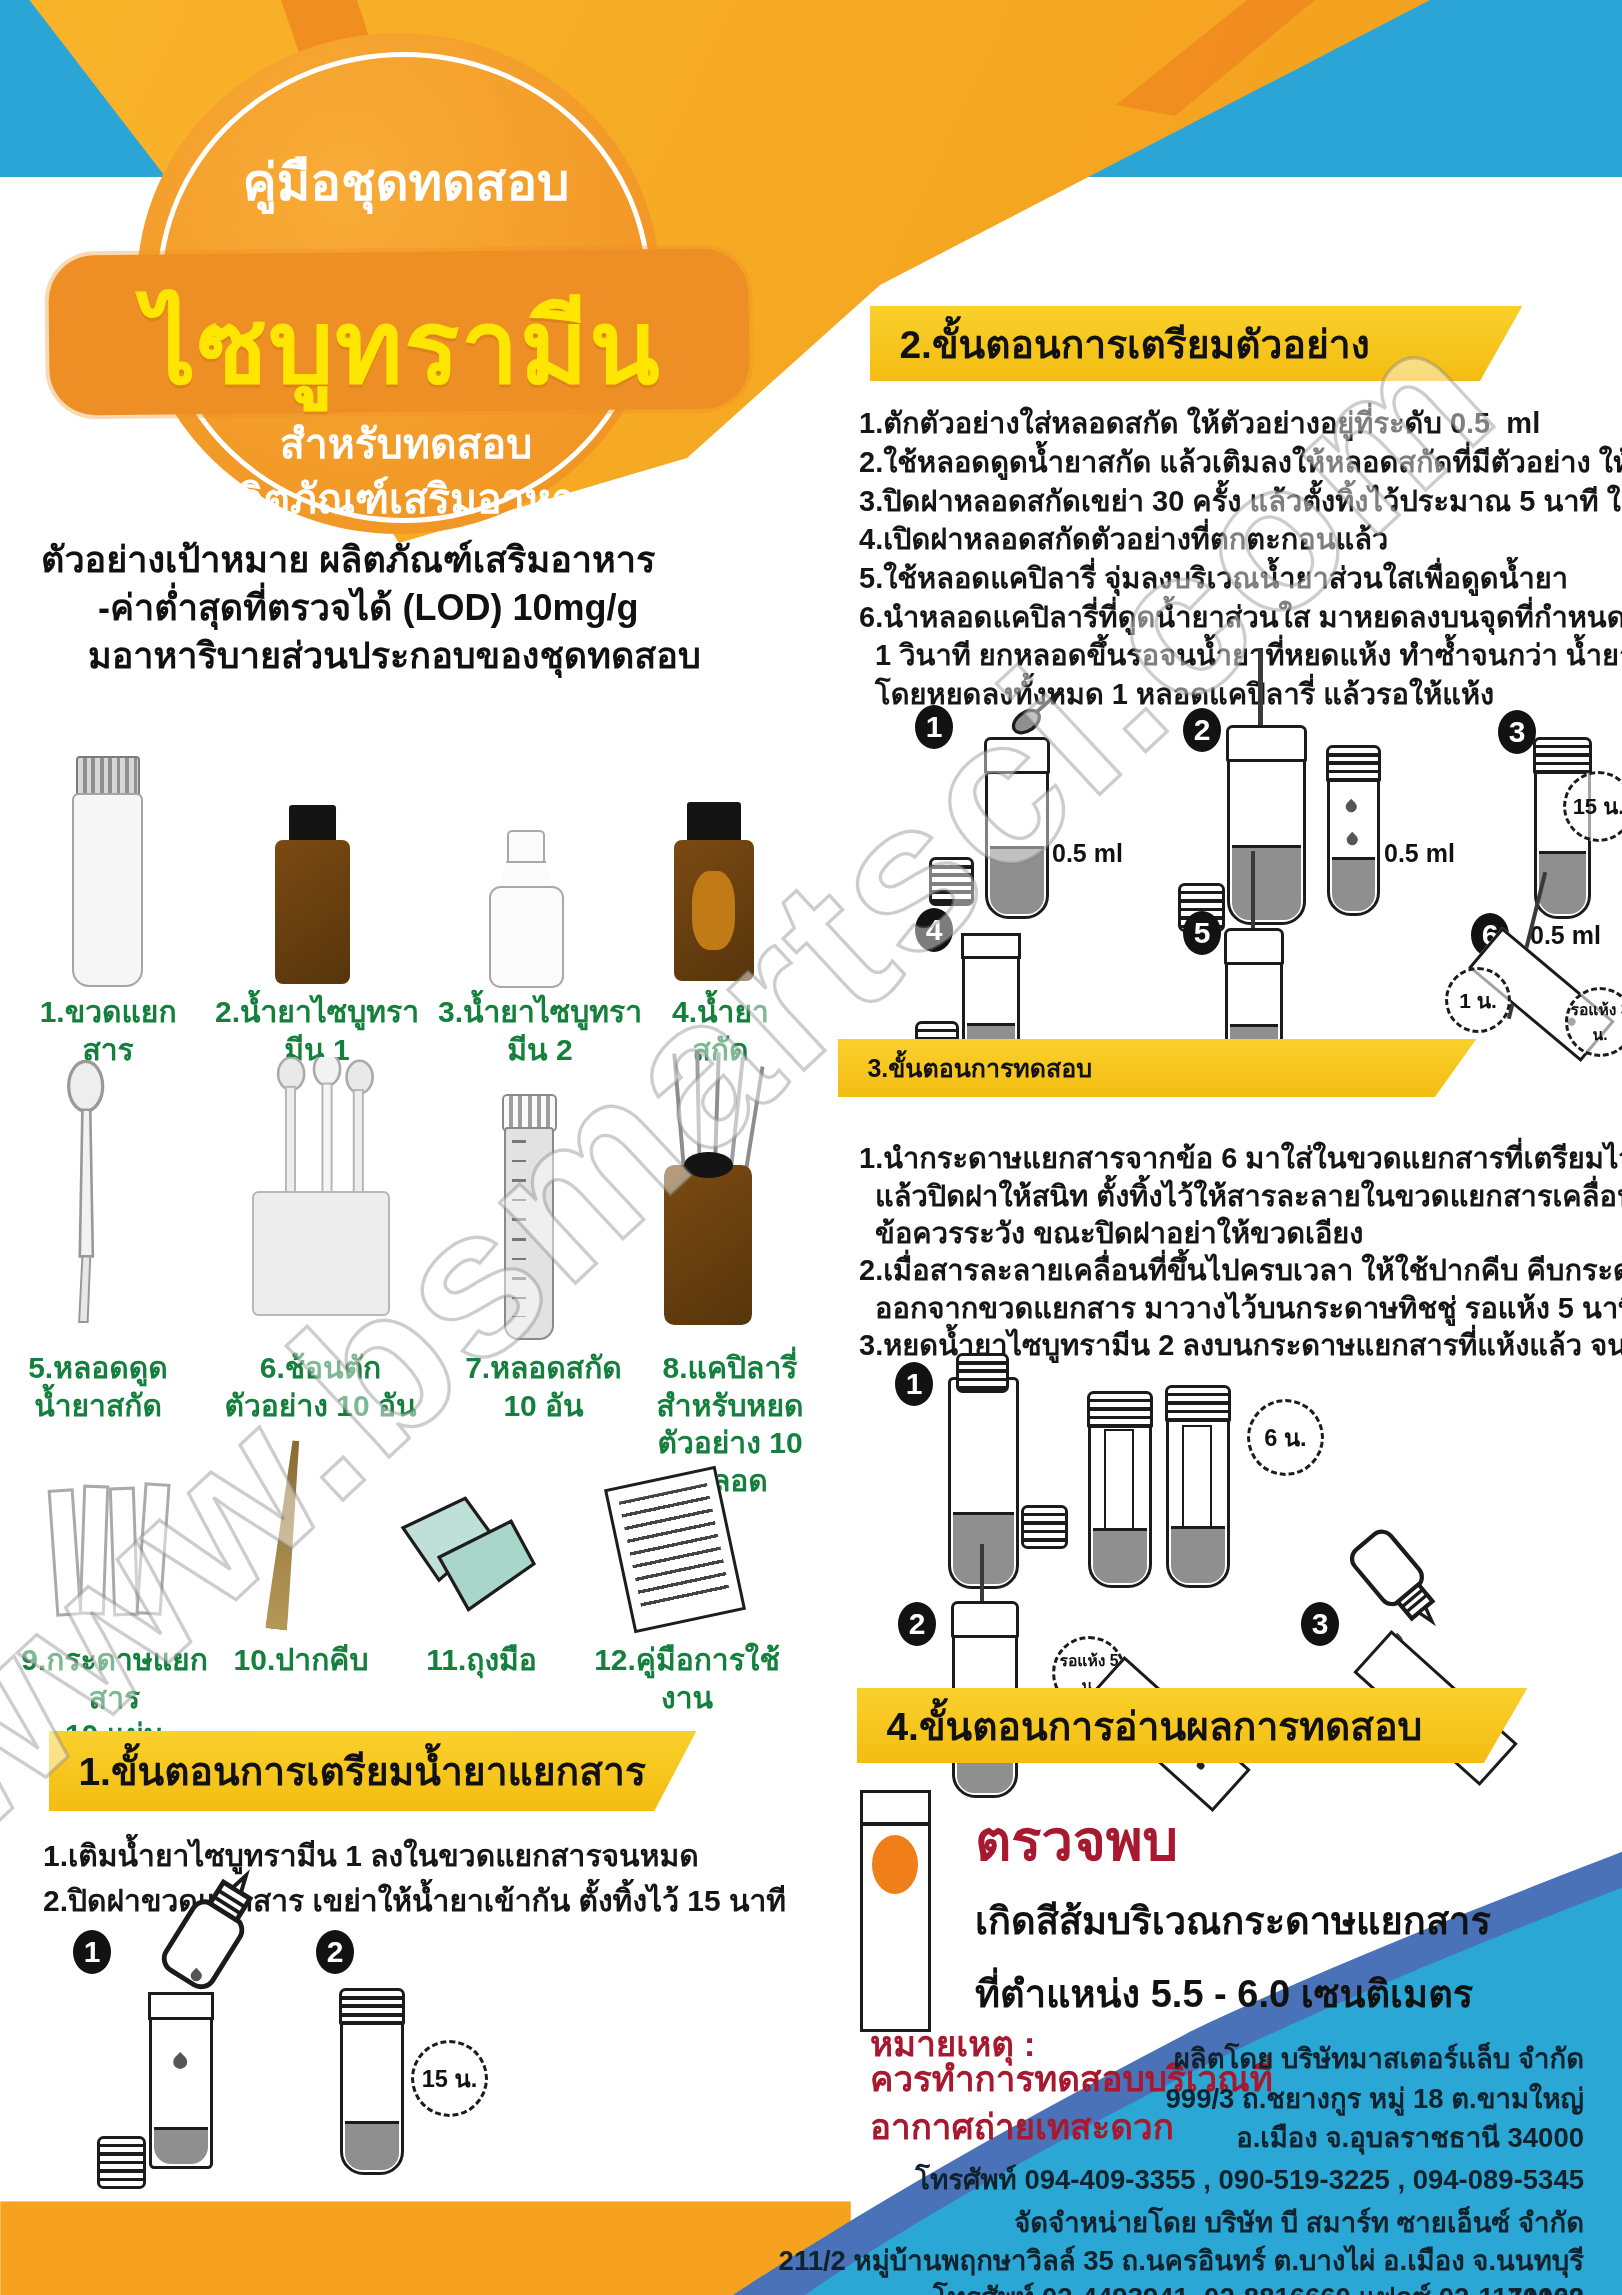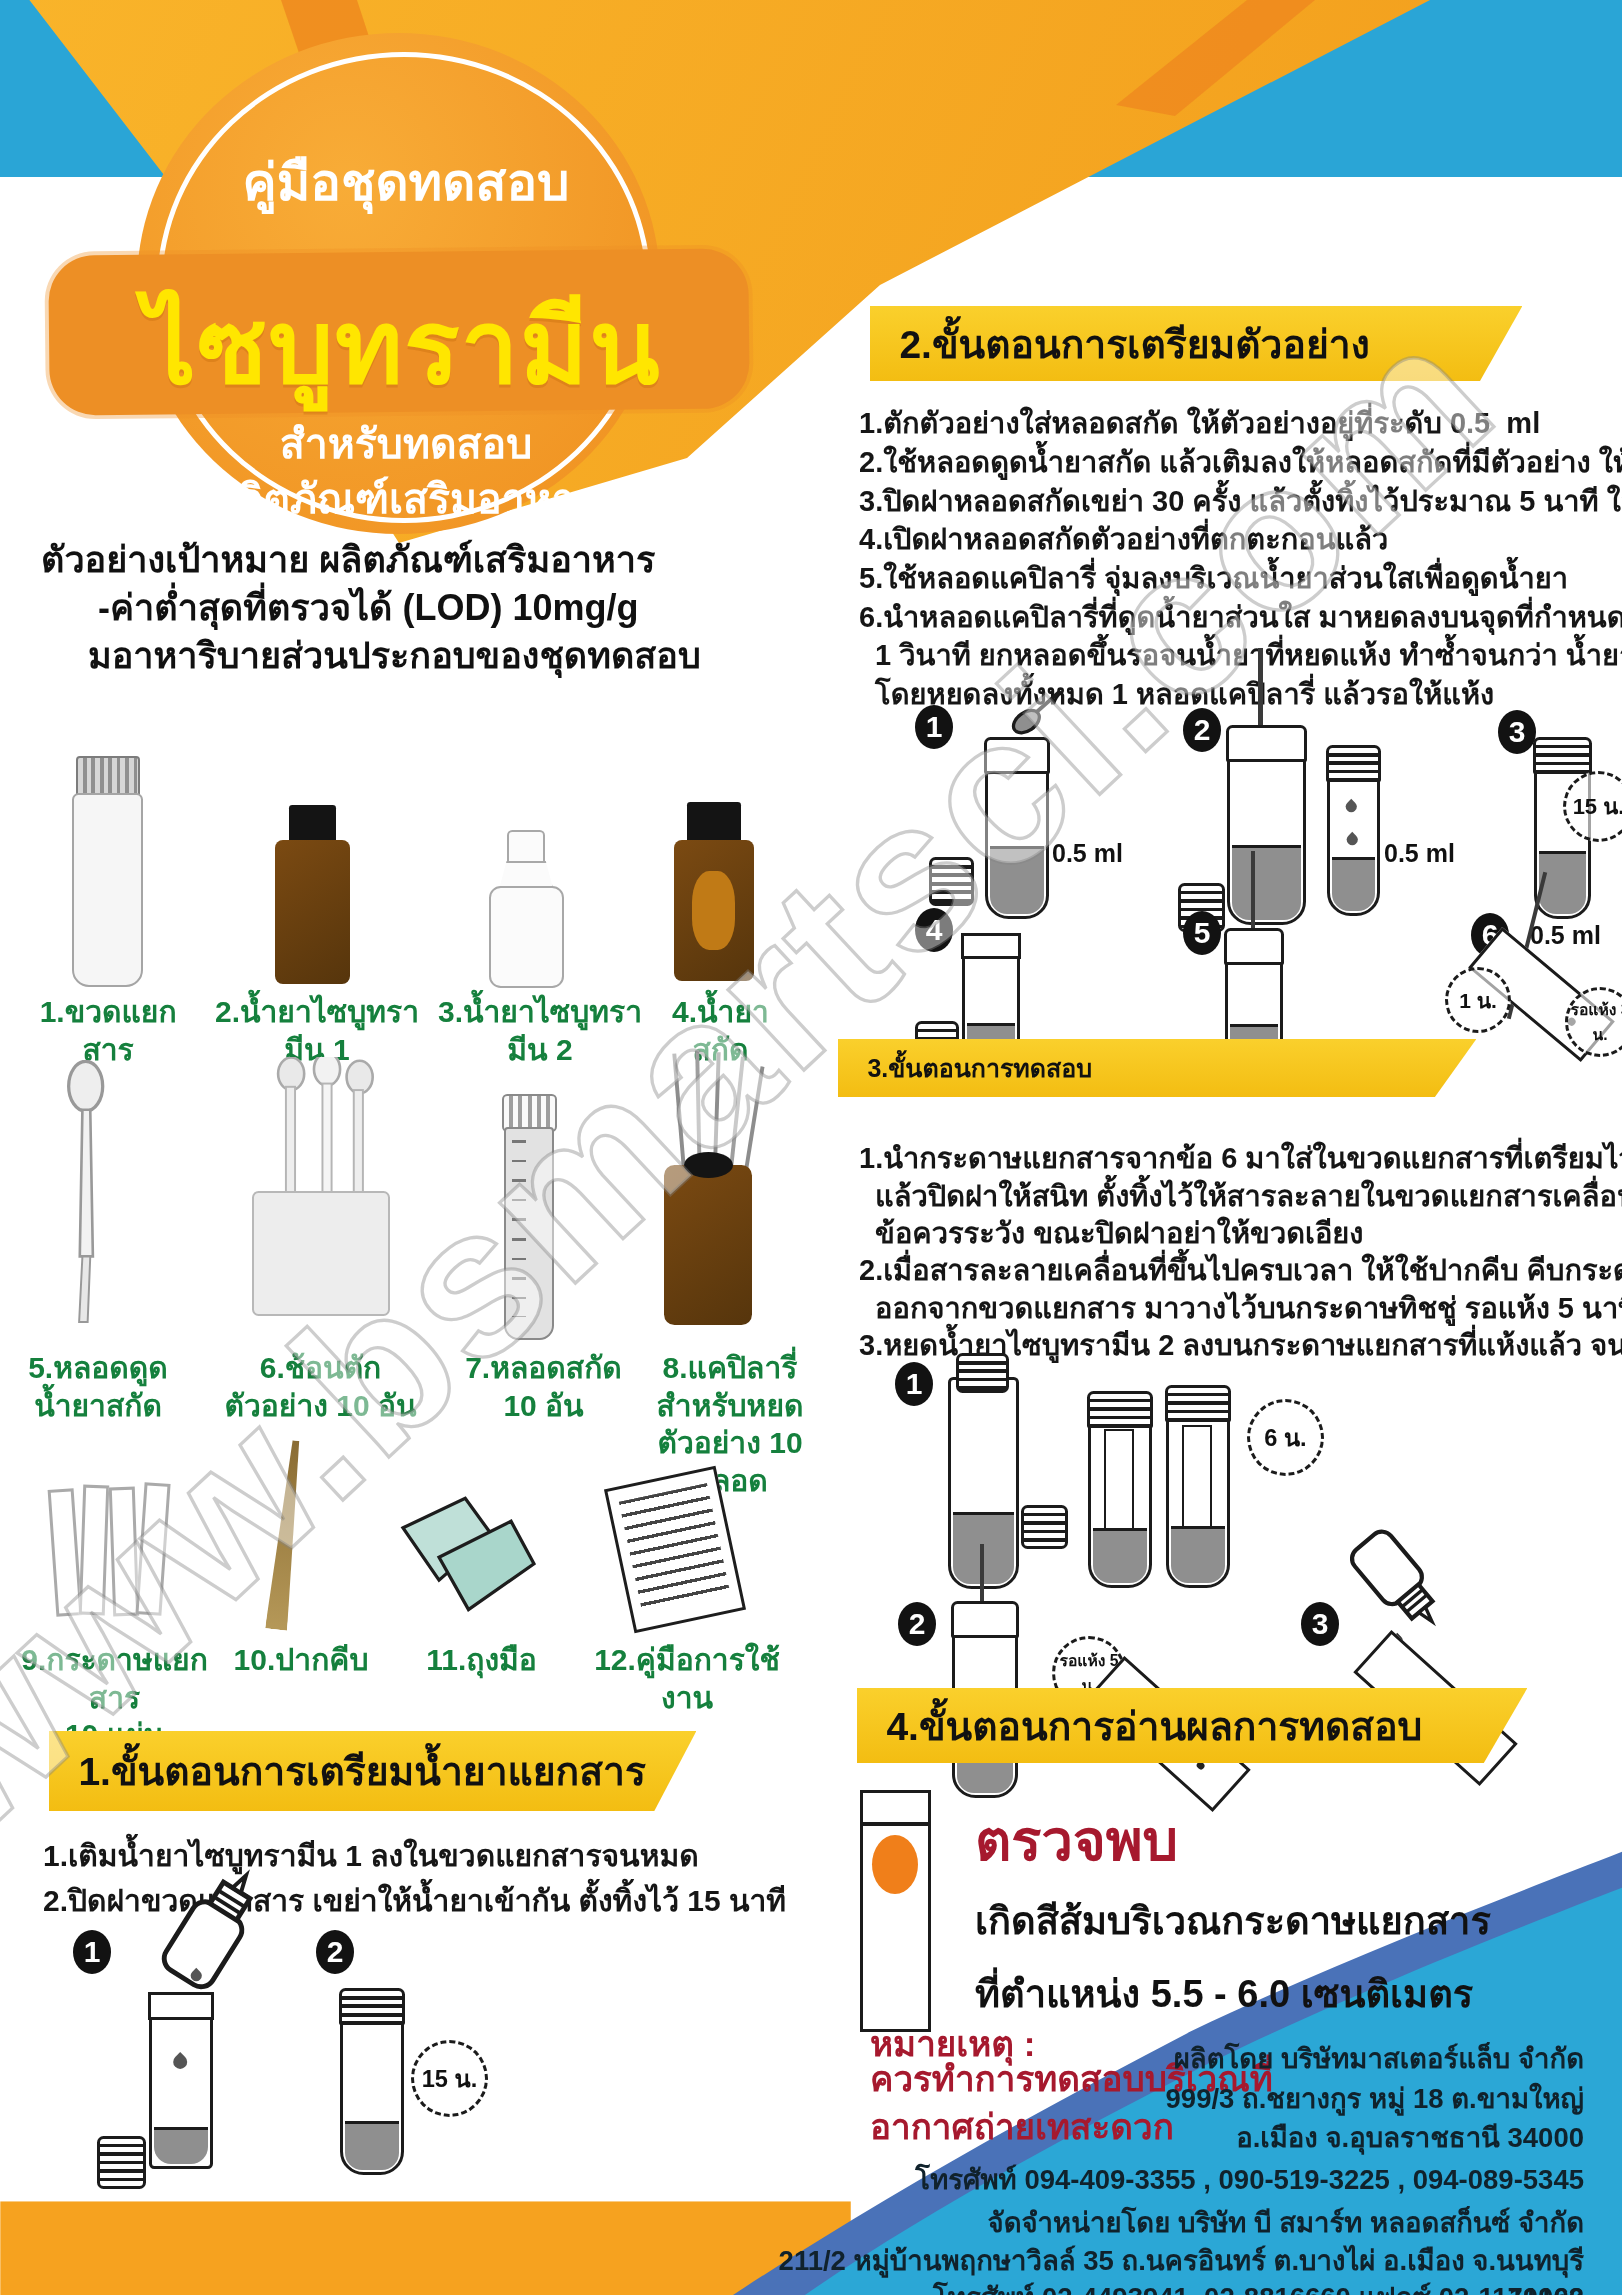--- a/index.html
+++ b/index.html
@@ -326,18 +326,18 @@
   </svg>
 
   <div class="abs red" style="left:870px;top:2004px;font-size:35px;font-weight:800;z-index:6;margin-top:12px;">หมายเหตุ :</div>
   <div class="abs red" style="left:870px;top:2051px;font-size:35px;font-weight:800;z-index:6;">ควรทำการทดสอบบริเวณที่</div>
   <div class="abs red" style="left:870px;top:2099px;font-size:35px;font-weight:800;z-index:6;">อากาศถ่ายเทสะดวก</div>
 
   <div class="abs footer-line" style="top:2036px;z-index:6;">ผลิตโดย บริษัทมาสเตอร์แล็บ จำกัด</div>
   <div class="abs footer-line" style="top:2076px;z-index:6;">999/3 ถ.ชยางกูร หมู่ 18 ต.ขามใหญ่</div>
   <div class="abs footer-line" style="top:2115px;z-index:6;">อ.เมือง จ.อุบลราชธานี 34000</div>
   <div class="abs footer-line" style="top:2157px;z-index:6;">โทรศัพท์ 094-409-3355 , 090-519-3225 , 094-089-5345</div>
-  <div class="abs footer-line" style="top:2200px;z-index:6;">จัดจำหน่ายโดย บริษัท บี สมาร์ท หลอดสก็นซ์ จำกัด</div>
+  <div class="abs footer-line" style="top:2200px;z-index:6;">จัดจำหน่ายโดย บริษัท บี สมาร์ท ซายเอ็นซ์ จำกัด</div>
   <div class="abs footer-line" style="top:2238px;z-index:6;">211/2 หมู่บ้านพฤกษาวิลล์ 35  ถ.นครอินทร์ ต.บางไผ่ อ.เมือง จ.นนทบุรี 11000</div>
   <div class="abs footer-line" style="top:2275px;z-index:6;">โทรศัพท์ 02-4493941 ,02-8816660  แฟกซ์ 02-1170163</div>
 
 </div>
 
 
 </body></html>

